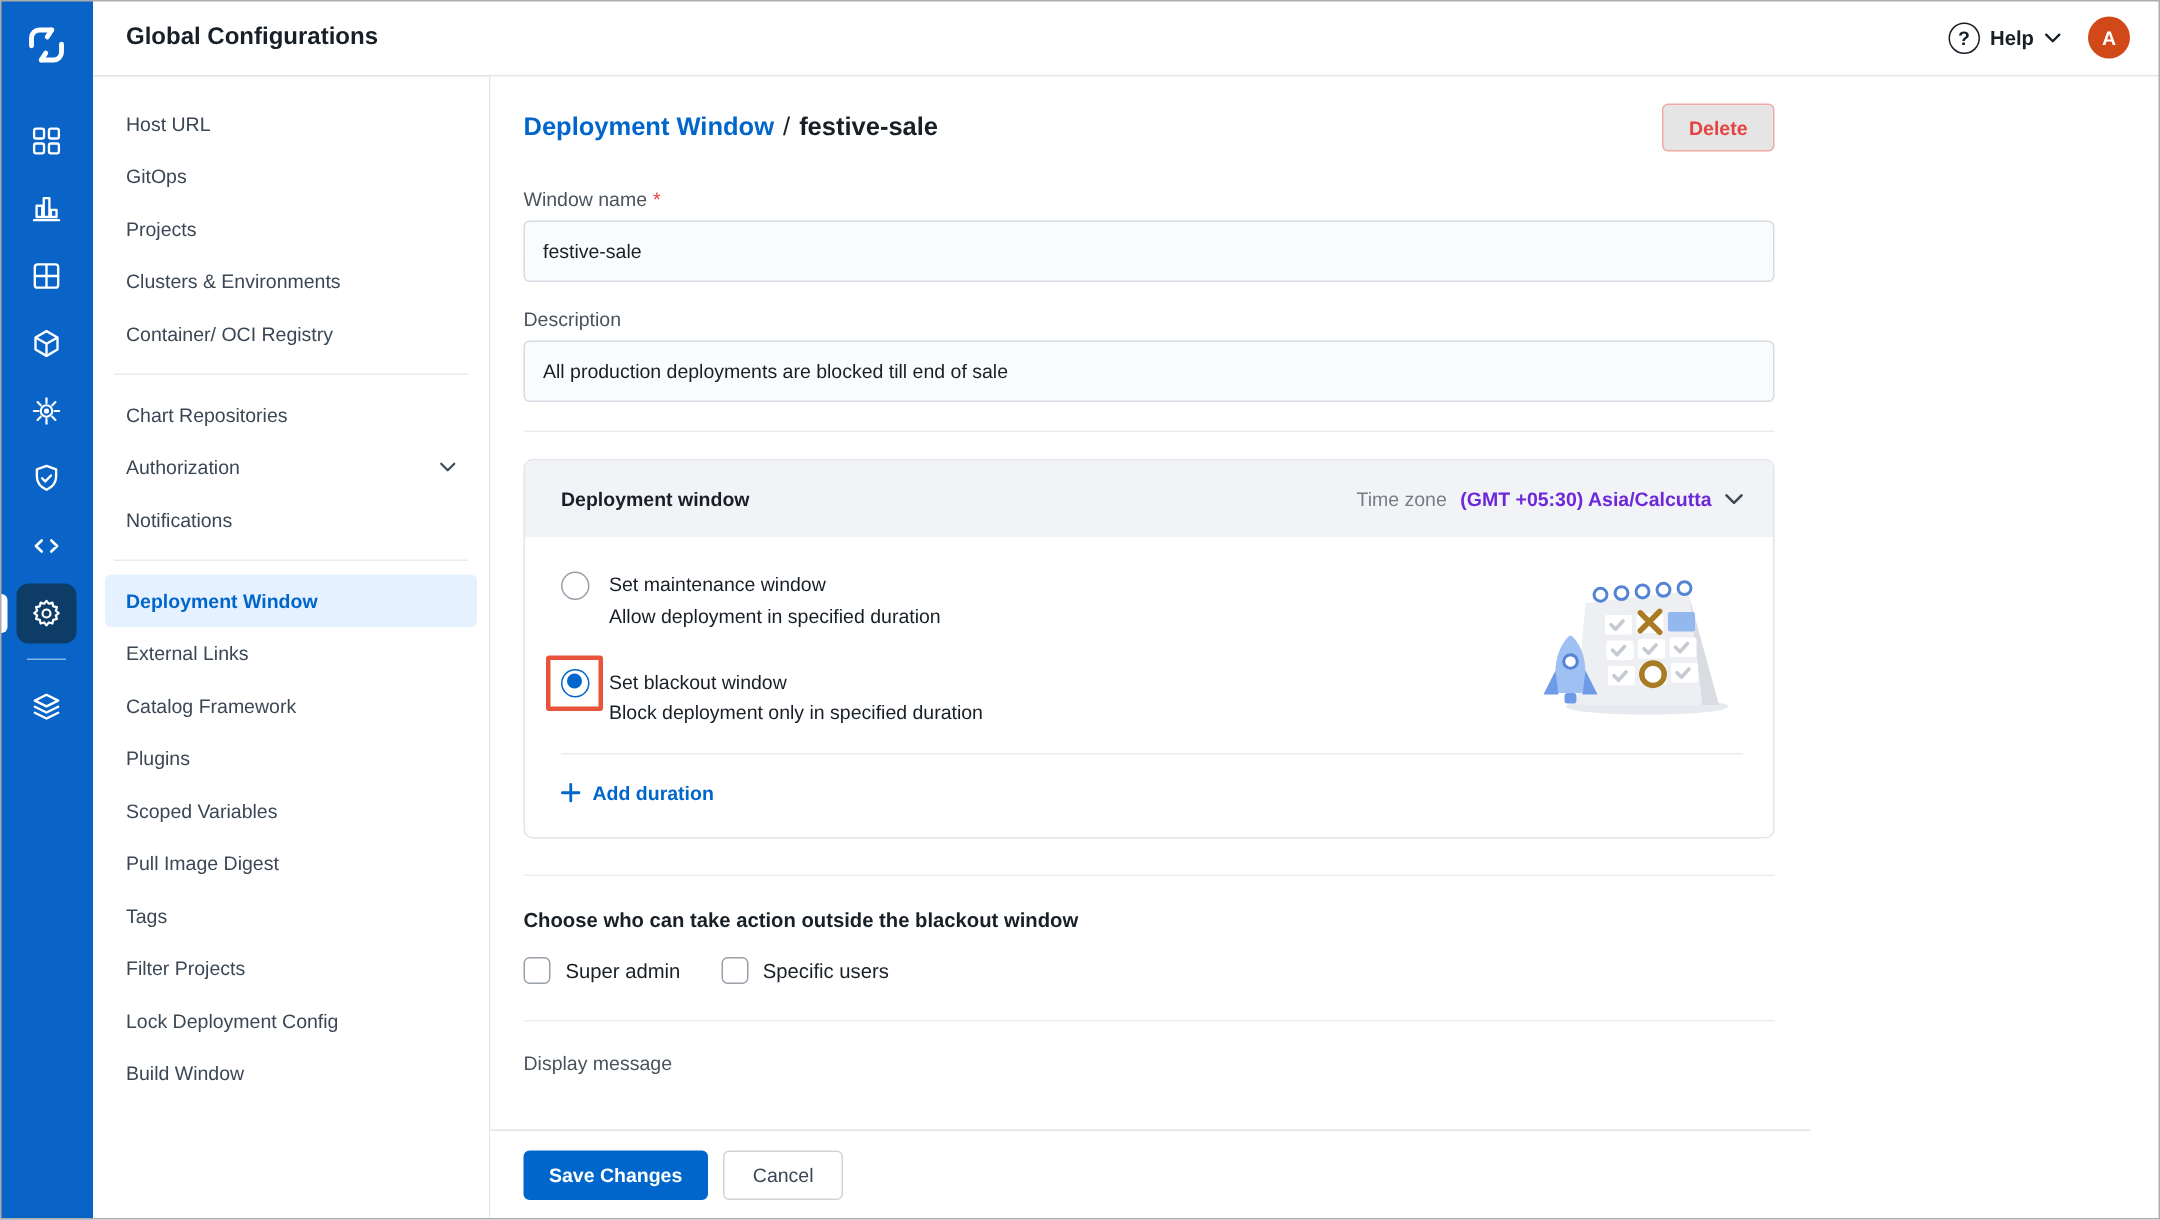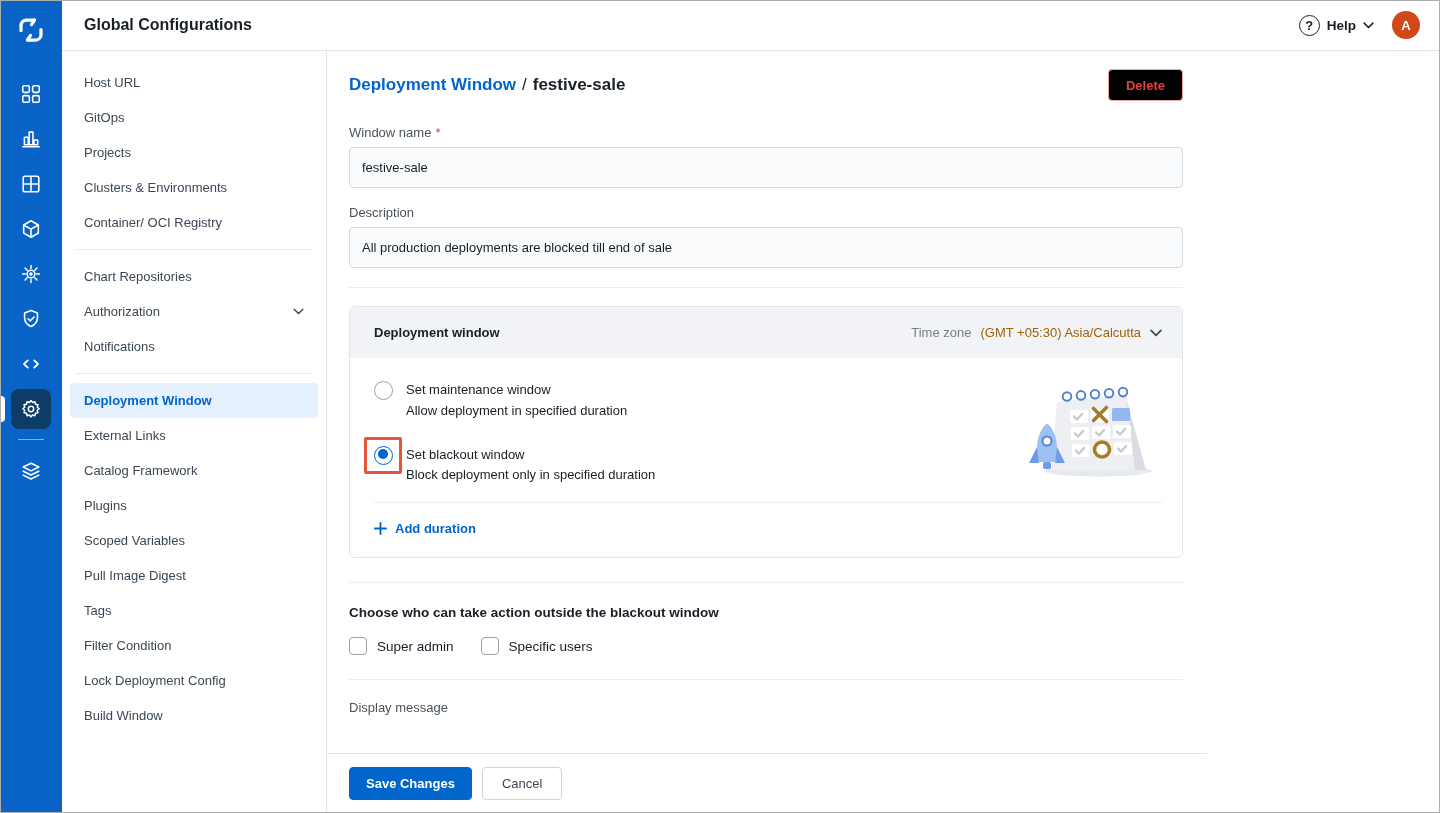--- a/index.html
+++ b/index.html
@@ -38,34 +38,34 @@
 
   
   .content { flex:1; display:flex; flex-direction:column; min-width:0; background:#fff; }
   .content-scroll { flex:1; overflow:hidden; padding:18px 0 0 22px; }
   .content-inner { width:834px; }
 
   .page-head { display:flex; align-items:center; margin-bottom:24px; }
   .breadcrumb { font-size:17px; font-weight:600; color:#181F26; }
   .breadcrumb .link { color:#0066CC; cursor:pointer; }
   .breadcrumb .sep { font-weight:400; margin:0 6px; }
-  .delete-btn { margin-left:auto; height:32px; padding:0 17px; background:#000000; border:1px solid #F0A9A4; border-radius:4px; color:#E5413E; font-size:13px; font-weight:600; font-family:inherit; cursor:pointer; }
+  .delete-btn { margin-left:auto; height:32px; padding:0 17px; background:#e5e5e5; border:1px solid #F0A9A4; border-radius:4px; color:#E5413E; font-size:13px; font-weight:600; font-family:inherit; cursor:pointer; }
 
   .field-label { font-size:13px; color:#4A535C; margin-bottom:7px; display:flex; gap:4px; }
   .req { color:#E5413E; }
   .text-input { width:100%; height:41px; background:#FAFBFC; border:1px solid #D6DBE1; border-radius:4px; padding:0 12px; font-size:13px; color:#181F26; font-family:inherit; margin-bottom:17px; }
 
   .hr { height:1px; background:#EAEDF0; margin:2px 0 18px; }
 
   .card { border:1px solid #E1E5EA; border-radius:6px; overflow:hidden; }
   .card-header { background:#F1F3F6; height:51px; display:flex; align-items:center; padding:0 20px 0 24px; }
   .card-title { font-size:13px; font-weight:700; color:#181F26; }
   .tz { margin-left:auto; display:flex; align-items:center; gap:9px; cursor:pointer; }
   .tz-label { font-size:13px; color:#767D84; }
-  .tz-value { font-size:13px; font-weight:400; color:#a16207; }
+  .tz-value { font-size:13px; font-weight:700; color:#6d28d9; }
   .card-body { padding:18px 20px 18px 24px; }
   .options-row { display:flex; }
   .options-col { flex:1; display:flex; flex-direction:column; gap:23px; padding-top:4px; }
   .option { display:flex; align-items:flex-start; gap:13px; cursor:pointer; }
   .radio-wrap { position:relative; width:19px; height:19px; margin-top:1px; flex-shrink:0; }
   .radio { position:absolute; inset:0; border:1.6px solid #99A0A8; border-radius:50%; background:#fff; }
   .radio.checked { border-color:#0066CC; }
   .radio.checked::after { content:''; position:absolute; top:2.9px; left:2.9px; width:10px; height:10px; background:#0066CC; border-radius:50%; }
   .annotation { position:absolute; top:-9px; left:-10px; width:38px; height:37px; border:3px solid #E8533C; border-radius:2px; pointer-events:none; }
   .option-title, .option-sub { font-size:13px; color:#181F26; line-height:1.6; display:block; }
@@ -199,21 +199,21 @@
         </div>
         <div class="nav-item">Notifications</div>
         <div class="nav-divider"></div>
         <div class="nav-item selected">Deployment Window</div>
         <div class="nav-item">External Links</div>
         <div class="nav-item">Catalog Framework</div>
         <div class="nav-item">Plugins</div>
         <div class="nav-item">Scoped Variables</div>
         <div class="nav-item">Pull Image Digest</div>
         <div class="nav-item">Tags</div>
-        <div class="nav-item">Filter Condition</div>
+        <div class="nav-item">Filter Projects</div>
         <div class="nav-item">Lock Deployment Config</div>
         <div class="nav-item">Build Window</div>
       </nav>
 
       <section class="content">
         <div class="content-scroll">
           <div class="content-inner">
 
             <div class="page-head">
               <div class="breadcrumb">

